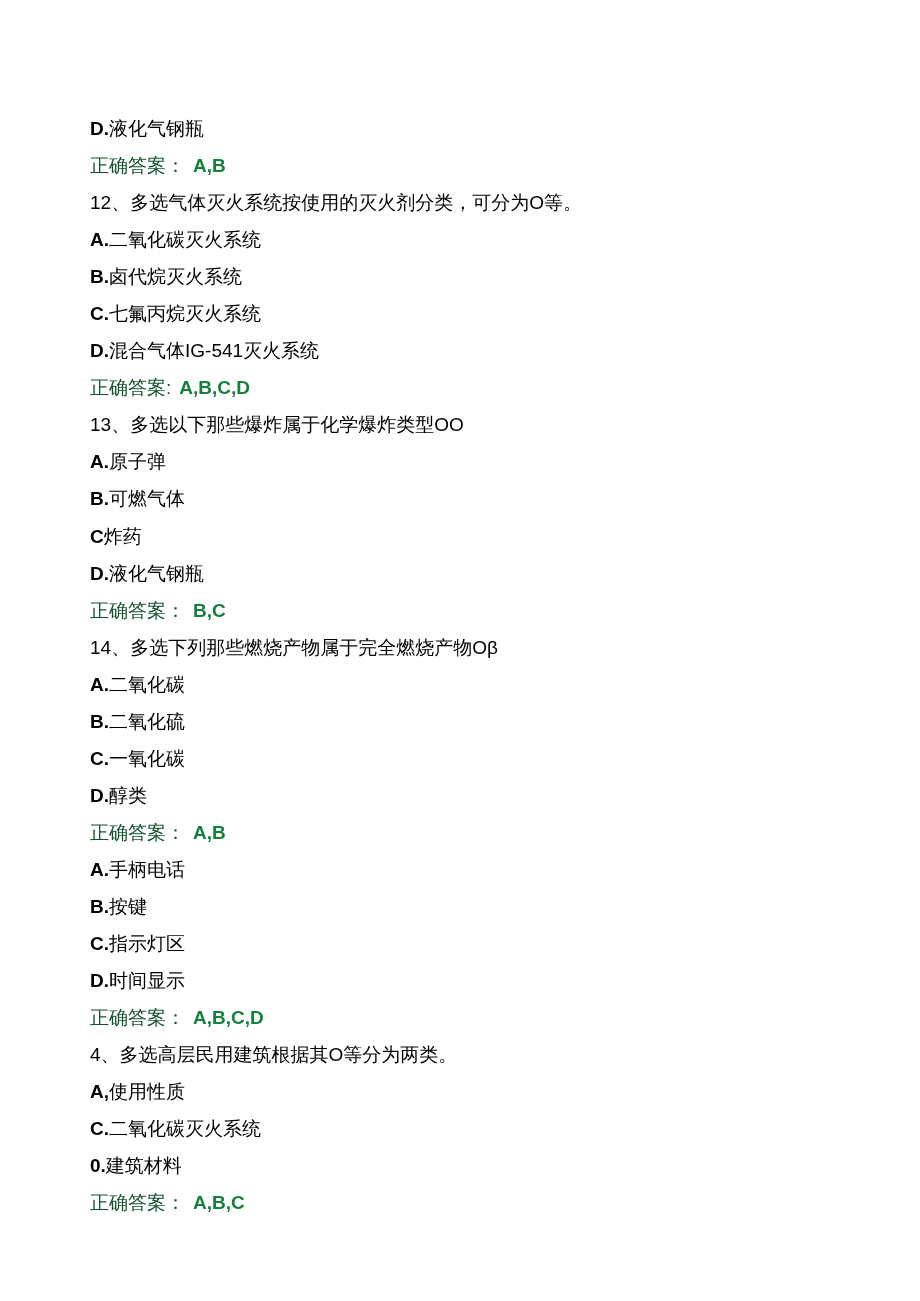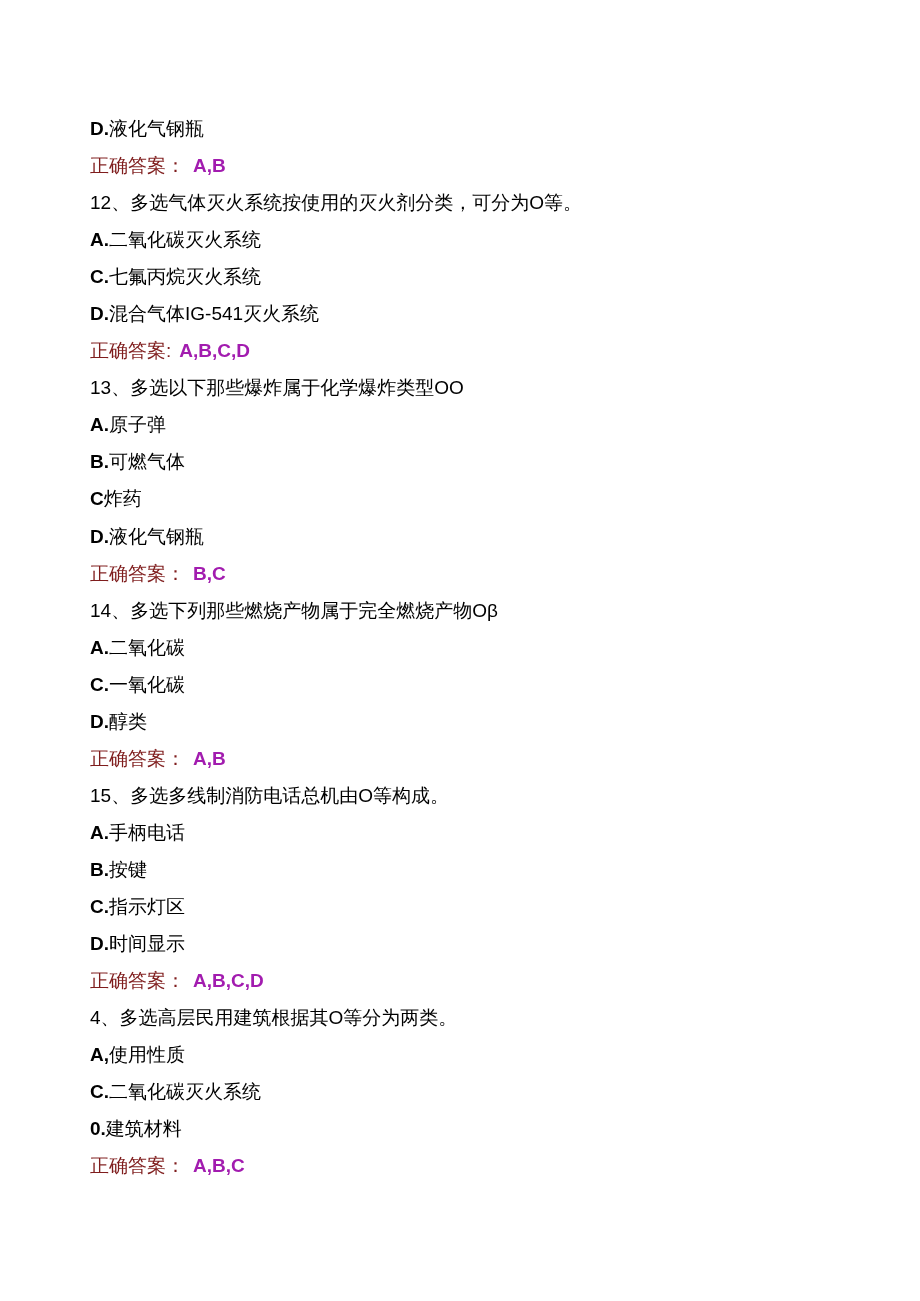--- a/index.html
+++ b/index.html
@@ -16,24 +16,24 @@
     line-height: 1.95;
     color: #000000;
   }
   .line {
     display: block;
   }
   .bold {
     font-weight: 700;
   }
   .answer-label {
-    color: #7f1d1d;
+    color: #14532d;
   }
   .answer-value {
-    color: #a21caf;
+    color: #15803d;
     font-weight: 700;
     margin-left: 8px;
   }
   .qnum {
     font-weight: 400;
   }
 </style>
 </head>
 <body>
 
@@ -44,20 +44,23 @@
   </div>
   <div class="line">
     <span class="answer-label">正确答案：</span><span class="answer-value">A,B</span>
   </div>
 
   <div class="line">
     <span class="qnum">12、</span><span>多选气体灭火系统按使用的灭火剂分类，可分为O等。</span>
   </div>
   <div class="line">
     <span class="bold">A.</span><span>二氧化碳灭火系统</span>
+  </div>
+  <div class="line">
+    <span class="bold">B.</span><span>卤代烷灭火系统</span>
   </div>
   <div class="line">
     <span class="bold">C.</span><span>七氟丙烷灭火系统</span>
   </div>
   <div class="line">
     <span class="bold">D.</span><span>混合气体IG-541灭火系统</span>
   </div>
   <div class="line">
     <span class="answer-label">正确答案:</span><span class="answer-value">A,B,C,D</span>
   </div>
@@ -81,32 +84,32 @@
     <span class="answer-label">正确答案：</span><span class="answer-value">B,C</span>
   </div>
 
   <div class="line">
     <span class="qnum">14、</span><span>多选下列那些燃烧产物属于完全燃烧产物Oβ</span>
   </div>
   <div class="line">
     <span class="bold">A.</span><span>二氧化碳</span>
   </div>
   <div class="line">
+    <span class="bold">B.</span><span>二氧化硫</span>
+  </div>
+  <div class="line">
     <span class="bold">C.</span><span>一氧化碳</span>
   </div>
   <div class="line">
     <span class="bold">D.</span><span>醇类</span>
   </div>
   <div class="line">
     <span class="answer-label">正确答案：</span><span class="answer-value">A,B</span>
   </div>
 
-  <div class="line">
-    <span class="qnum">15、</span><span>多选多线制消防电话总机由O等构成。</span>
-  </div>
   <div class="line">
     <span class="bold">A.</span><span>手柄电话</span>
   </div>
   <div class="line">
     <span class="bold">B.</span><span>按键</span>
   </div>
   <div class="line">
     <span class="bold">C.</span><span>指示灯区</span>
   </div>
   <div class="line">

